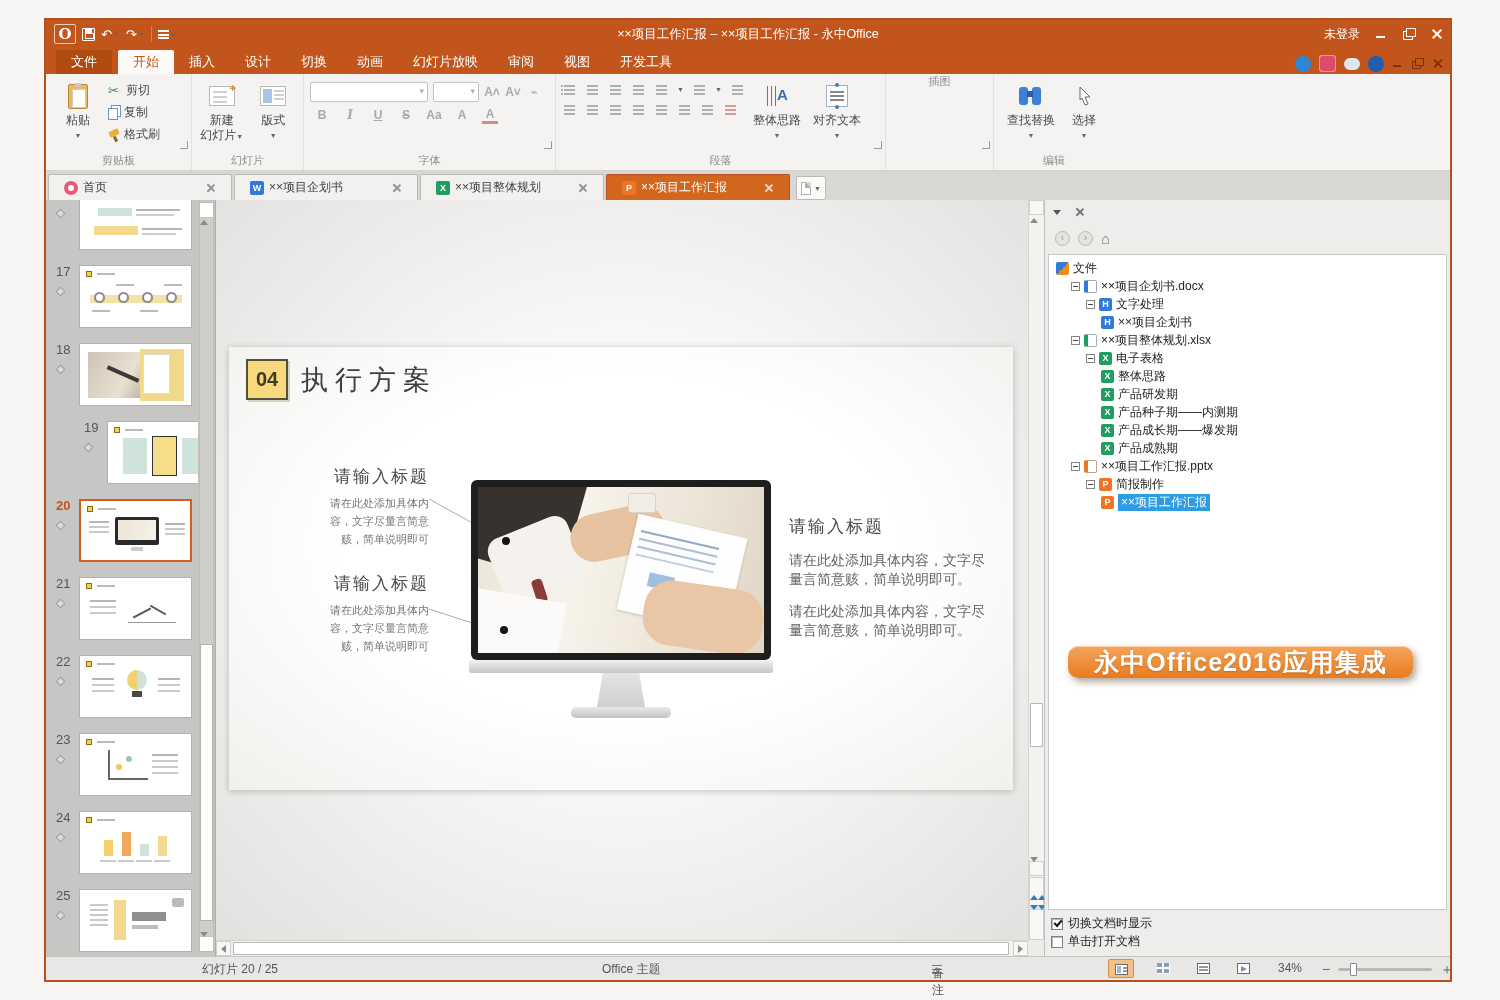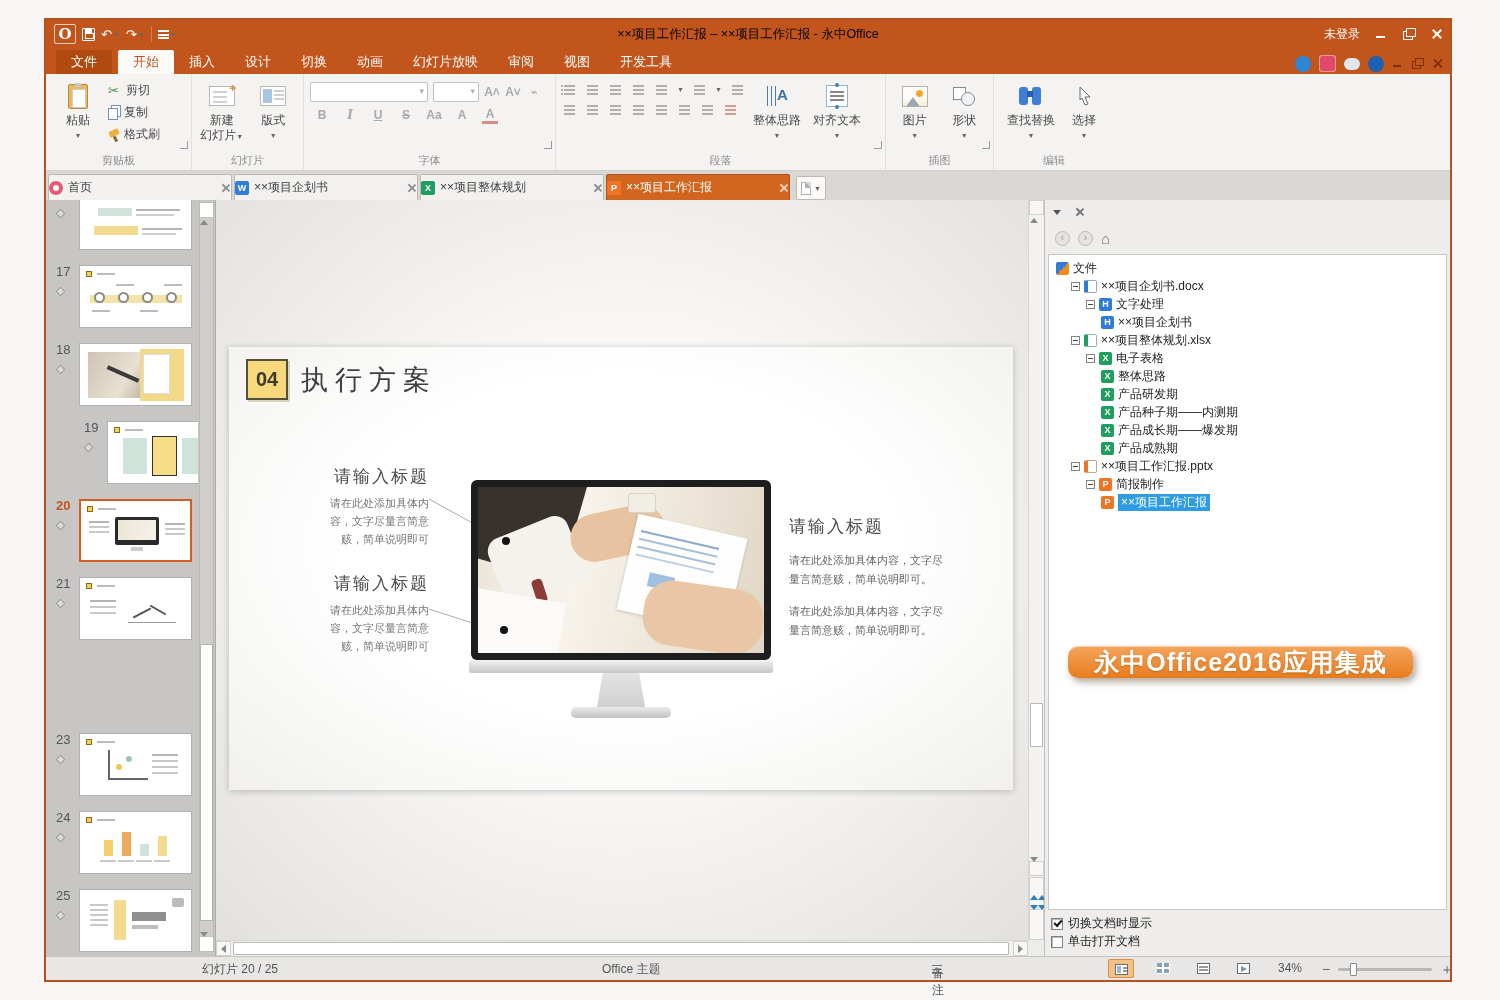--- a/index.html
+++ b/index.html
@@ -10,21 +10,21 @@
 .titlebar{height:28px;background:#c2551c;display:flex;align-items:center;color:#fff;position:relative;flex:none}
 .qat{display:flex;align-items:center;gap:6px;padding-left:8px}
 .logo{width:22px;height:20px;border:1px solid rgba(255,255,255,.7);border-radius:2px;font:bold 15px/18px "DejaVu Serif",serif;text-align:center}
 .flop{width:13px;height:13px;border:1px solid #fff;border-radius:1px;position:relative}
 .flop::before{content:"";position:absolute;left:2px;top:0;width:7px;height:4px;background:#fff}
 .flop::after{content:"";position:absolute;left:2px;bottom:1px;width:7px;height:4px;border:1px solid #fff}
 .qbtn{font-size:13px;color:#fff;display:flex;align-items:center}
 .qbtn .dd{font-size:7px;margin-left:1px}
 .menu3{display:inline-block;width:11px;height:9px;border-top:2px solid #fff;border-bottom:2px solid #fff;position:relative}
 .menu3::before{content:"";position:absolute;left:0;top:2px;width:11px;height:2px;background:#fff}
-.wtitle{position:absolute;left:0;right:0;text-align:center;font-size:12.5px;color:#000000;pointer-events:none}
+.wtitle{position:absolute;left:0;right:0;text-align:center;font-size:12.5px;color:#ffffff;pointer-events:none}
 .tb-right{position:absolute;right:6px;top:0;height:28px;display:flex;align-items:center;gap:14px;font-size:12px}
 .wc{width:14px;height:12px;position:relative;cursor:default}
 .wc.min::after{content:"";position:absolute;left:2px;bottom:2px;width:9px;height:2px;background:#fff}
 .wc.res::before{content:"";position:absolute;left:1px;top:3px;width:8px;height:7px;border:1px solid #fff}
 .wc.res::after{content:"";position:absolute;left:4px;top:0;width:8px;height:7px;border:1px solid #fff;background:#c2551c}
 .wc.cls::before,.wc.cls::after{content:"";position:absolute;left:6px;top:0;width:2px;height:12px;background:#fff}
 .wc.cls::before{transform:rotate(45deg)}.wc.cls::after{transform:rotate(-45deg)}
 
 .tabrow{height:26px;background:#c2551c;display:flex;align-items:flex-end;position:relative;flex:none}
 .rtabs{display:flex;align-items:flex-end;padding-left:10px}
@@ -91,21 +91,21 @@
 .pic-ic::after{content:"";position:absolute;left:2px;bottom:-2px;border-left:8px solid transparent;border-right:8px solid transparent;border-bottom:11px solid #9aa7b5}
 .shape-ic{width:24px;height:22px;position:relative}
 .shape-ic::before{content:"";position:absolute;left:1px;top:2px;width:11px;height:11px;border:1.5px solid #8a8a8a;background:#fff}
 .shape-ic::after{content:"";position:absolute;right:1px;bottom:1px;width:12px;height:12px;border:1.5px solid #8a8a8a;border-radius:50%;background:#eef3f8}
 .bino{width:26px;height:22px;position:relative}
 .bino::before{content:"";position:absolute;left:1px;top:2px;width:9px;height:18px;background:#3d7fd4;border-radius:3px;box-shadow:13px 0 0 #3d7fd4}
 .bino::after{content:"";position:absolute;left:9px;top:6px;width:6px;height:6px;background:#2a5fa8}
 .tb-sep{width:1px;background:rgba(255,255,255,.25);height:16px}
 
 .doctabs{height:29px;background:#d9d7d4;display:flex;align-items:flex-end;padding-left:2px;flex:none;position:relative}
-.dtab{width:184px;height:26px;background:#f2f1ef;border:1px solid #bcbab7;border-bottom:none;border-radius:2px 2px 0 0;margin-right:2px;display:flex;align-items:center;padding:0 0;font-size:12px;color:#3f3f3f;gap:5px}
+.dtab{width:184px;height:26px;background:#f2f1ef;border:1px solid #bcbab7;border-bottom:none;border-radius:2px 2px 0 0;margin-right:2px;display:flex;align-items:center;padding:0 15px;font-size:12px;color:#3f3f3f;gap:5px}
 .dtab.active{background:#d2661e;color:#fff;border-color:#b5511d}
 .dtab .lab{flex:1;white-space:nowrap;overflow:hidden}
 .dtclose{width:10px;height:10px;position:relative;opacity:.7}
 .dtclose::before,.dtclose::after{content:"";position:absolute;left:4px;top:0;width:1.5px;height:10px;background:#6b6b6b}
 .dtab.active .dtclose::before,.dtab.active .dtclose::after{background:#fff}
 .dtclose::before{transform:rotate(45deg)}.dtclose::after{transform:rotate(-45deg)}
 .dticon{width:14px;height:14px;border-radius:2px;font:bold 9px/14px "Liberation Sans",sans-serif;color:#fff;text-align:center;flex:none}
 .dticon.home{background:#fff;border:4px solid #e85a74;border-radius:50%;width:14px;height:14px}
 .dticon.word{background:#2f7bd9}.dticon.excel{background:#1f9e5f}.dticon.ppt{background:#f07423}
 .newdoc{width:30px;height:24px;background:#fbfaf8;border:1px solid #bcbab7;border-radius:2px;margin-left:4px;display:flex;align-items:center;justify-content:center;gap:3px}
@@ -136,21 +136,21 @@
 .canvas{position:absolute;left:0;top:0;right:16px;bottom:16px;background:radial-gradient(ellipse at 50% 48%,#fbfaf9 35%,#e2e1df 100%);overflow:hidden}
 .slide{position:absolute;left:13px;top:147px;width:784px;height:443px;background:radial-gradient(ellipse at 50% 45%,#ffffff 50%,#f1f0ed 100%);box-shadow:0 1px 7px rgba(0,0,0,.22)}
 .s-badge{position:absolute;left:17px;top:12px;width:42px;height:41px;background:#f8d87c;border:2px solid #55503a;font-size:20px;font-weight:bold;color:#3e3a28;text-align:center;line-height:37px;box-shadow:2px 2px 0 rgba(120,104,40,.25)}
 .s-title{position:absolute;left:72px;top:15px;font-size:27px;letter-spacing:7px;color:#3f3f3f;font-weight:500;font-family:"DejaVu Serif","Liberation Serif",serif}
 .lblock{position:absolute;width:152px;text-align:right}
 .lblock .h{font-size:17px;color:#4a4a4a;letter-spacing:2px;margin-bottom:6px}
 .lblock .ln{font-size:11px;color:#757575;line-height:18px}
 .rblock{position:absolute;left:560px;top:168px;width:225px}
 .rblock .h{font-size:17px;color:#4a4a4a;letter-spacing:2px}
 .rblock .para{margin-top:13px}
-.rblock .ln{font-size:11px;color:#666;line-height:19px}
+.rblock .ln{font-size:14px;color:#666;line-height:19px}
 .connectors{position:absolute;left:0;top:0;pointer-events:none}
 .mon-screen{position:absolute;left:242px;top:133px;width:300px;height:180px;background:#1e1e1e;border-radius:6px;padding:7px}
 .mon-photo{width:100%;height:100%;position:relative;overflow:hidden;background:linear-gradient(100deg,#ebe4d8 0%,#f7f3ea 35%,#ece5d8 70%,#e0d6c6 100%)}
 .mon-photo i{position:absolute}
 .mon-bar{position:absolute;left:240px;top:313px;width:304px;height:13px;background:linear-gradient(#f2f2f2,#c6c6c6);border-radius:2px}
 .mon-neck{position:absolute;left:368px;top:326px;width:48px;height:34px;background:linear-gradient(#e4e4e4,#cfcfcf);clip-path:polygon(12% 0,88% 0,100% 100%,0 100%)}
 .mon-base{position:absolute;left:342px;top:360px;width:100px;height:11px;background:linear-gradient(#eaeaea,#c2c2c2);border-radius:5px}
 
 .vscroll{position:absolute;right:0;top:0;width:16px;bottom:16px;background:#f3f2f0;border-left:1px solid #d7d5d2}
 .vscroll .sb-btn{position:absolute;left:0;right:0;height:15px;background:#f8f7f5;border:1px solid #d2d0cd}
@@ -369,36 +369,20 @@
             </span>
           <span>对齐文本</span>
             <span class="dd">▼</span>
         </div>
       </div>
       <div class="launcher"></div>
       <div class="rlabel">段落</div>
     </div>
 
     <div class="rgroup" style="width:108px">
-      <div class="rbody" style="justify-content:center">
-        <div class="bigbtn" style="width:46px">
-          <span class="ic">
-              <span class="pic-ic"></span>
-            </span>
-          <span>图片</span>
-            <span class="dd">▼</span>
-        </div>
-        <div class="bigbtn" style="width:46px">
-          <span class="ic">
-              <span class="shape-ic"></span>
-            </span>
-          <span>形状</span>
-            <span class="dd">▼</span>
-        </div>
-      </div>
       <div class="launcher"></div>
       <div class="rlabel">插图</div>
     </div>
 
     <div class="rgroup" style="width:120px;border-right:none">
       <div class="rbody" style="justify-content:center">
         <div class="bigbtn" style="width:56px">
           <span class="ic">
               <span class="bino"></span>
             </span>
@@ -518,20 +502,32 @@
           <div class="trow" style="top: 376px;">
             <div class="tnum">21</div>
             <div class="tstar"></div>
             <div class="card">
               <b class="tb"></b>
               <b class="tbl"></b>
               <b style="left:10px;top:22px;width:26px;height:2px;background:#b5b5b5;box-shadow:0 6px 0 #c9c9c9,0 12px 0 #c9c9c9"></b>
               <b style="left:52px;top:34px;width:20px;height:2px;background:#555;transform:rotate(-28deg)"></b>
               <b style="left:69px;top:31px;width:18px;height:2px;background:#555;transform:rotate(30deg)"></b>
               <b style="left:48px;top:44px;width:48px;height:1px;background:#999"></b>
+            </div>
+          </div>
+          <div class="trow" style="top: 454px;">
+            <div class="tnum">22</div>
+            <div class="tstar"></div>
+            <div class="card">
+              <b class="tb"></b>
+              <b class="tbl"></b>
+              <b style="left:12px;top:22px;width:22px;height:2px;background:#b5b5b5;box-shadow:0 6px 0 #c9c9c9,0 12px 0 #c9c9c9"></b>
+              <b style="left:47px;top:14px;width:20px;height:20px;border-radius:50%;background:linear-gradient(90deg,#f2d06b 50%,#cfe3da 50%)"></b>
+              <b style="left:52px;top:35px;width:10px;height:6px;background:#4a4a4a"></b>
+              <b style="left:78px;top:22px;width:22px;height:2px;background:#b5b5b5;box-shadow:0 6px 0 #c9c9c9,0 12px 0 #c9c9c9"></b>
             </div>
           </div>
           <div class="trow" style="top: 532px;">
             <div class="tnum">23</div>
             <div class="tstar"></div>
             <div class="card">
               <b class="tb"></b>
               <b class="tbl"></b>
               <b style="left:28px;top:16px;width:2px;height:28px;background:#666"></b>
               <b style="left:28px;top:44px;width:40px;height:2px;background:#666"></b>

